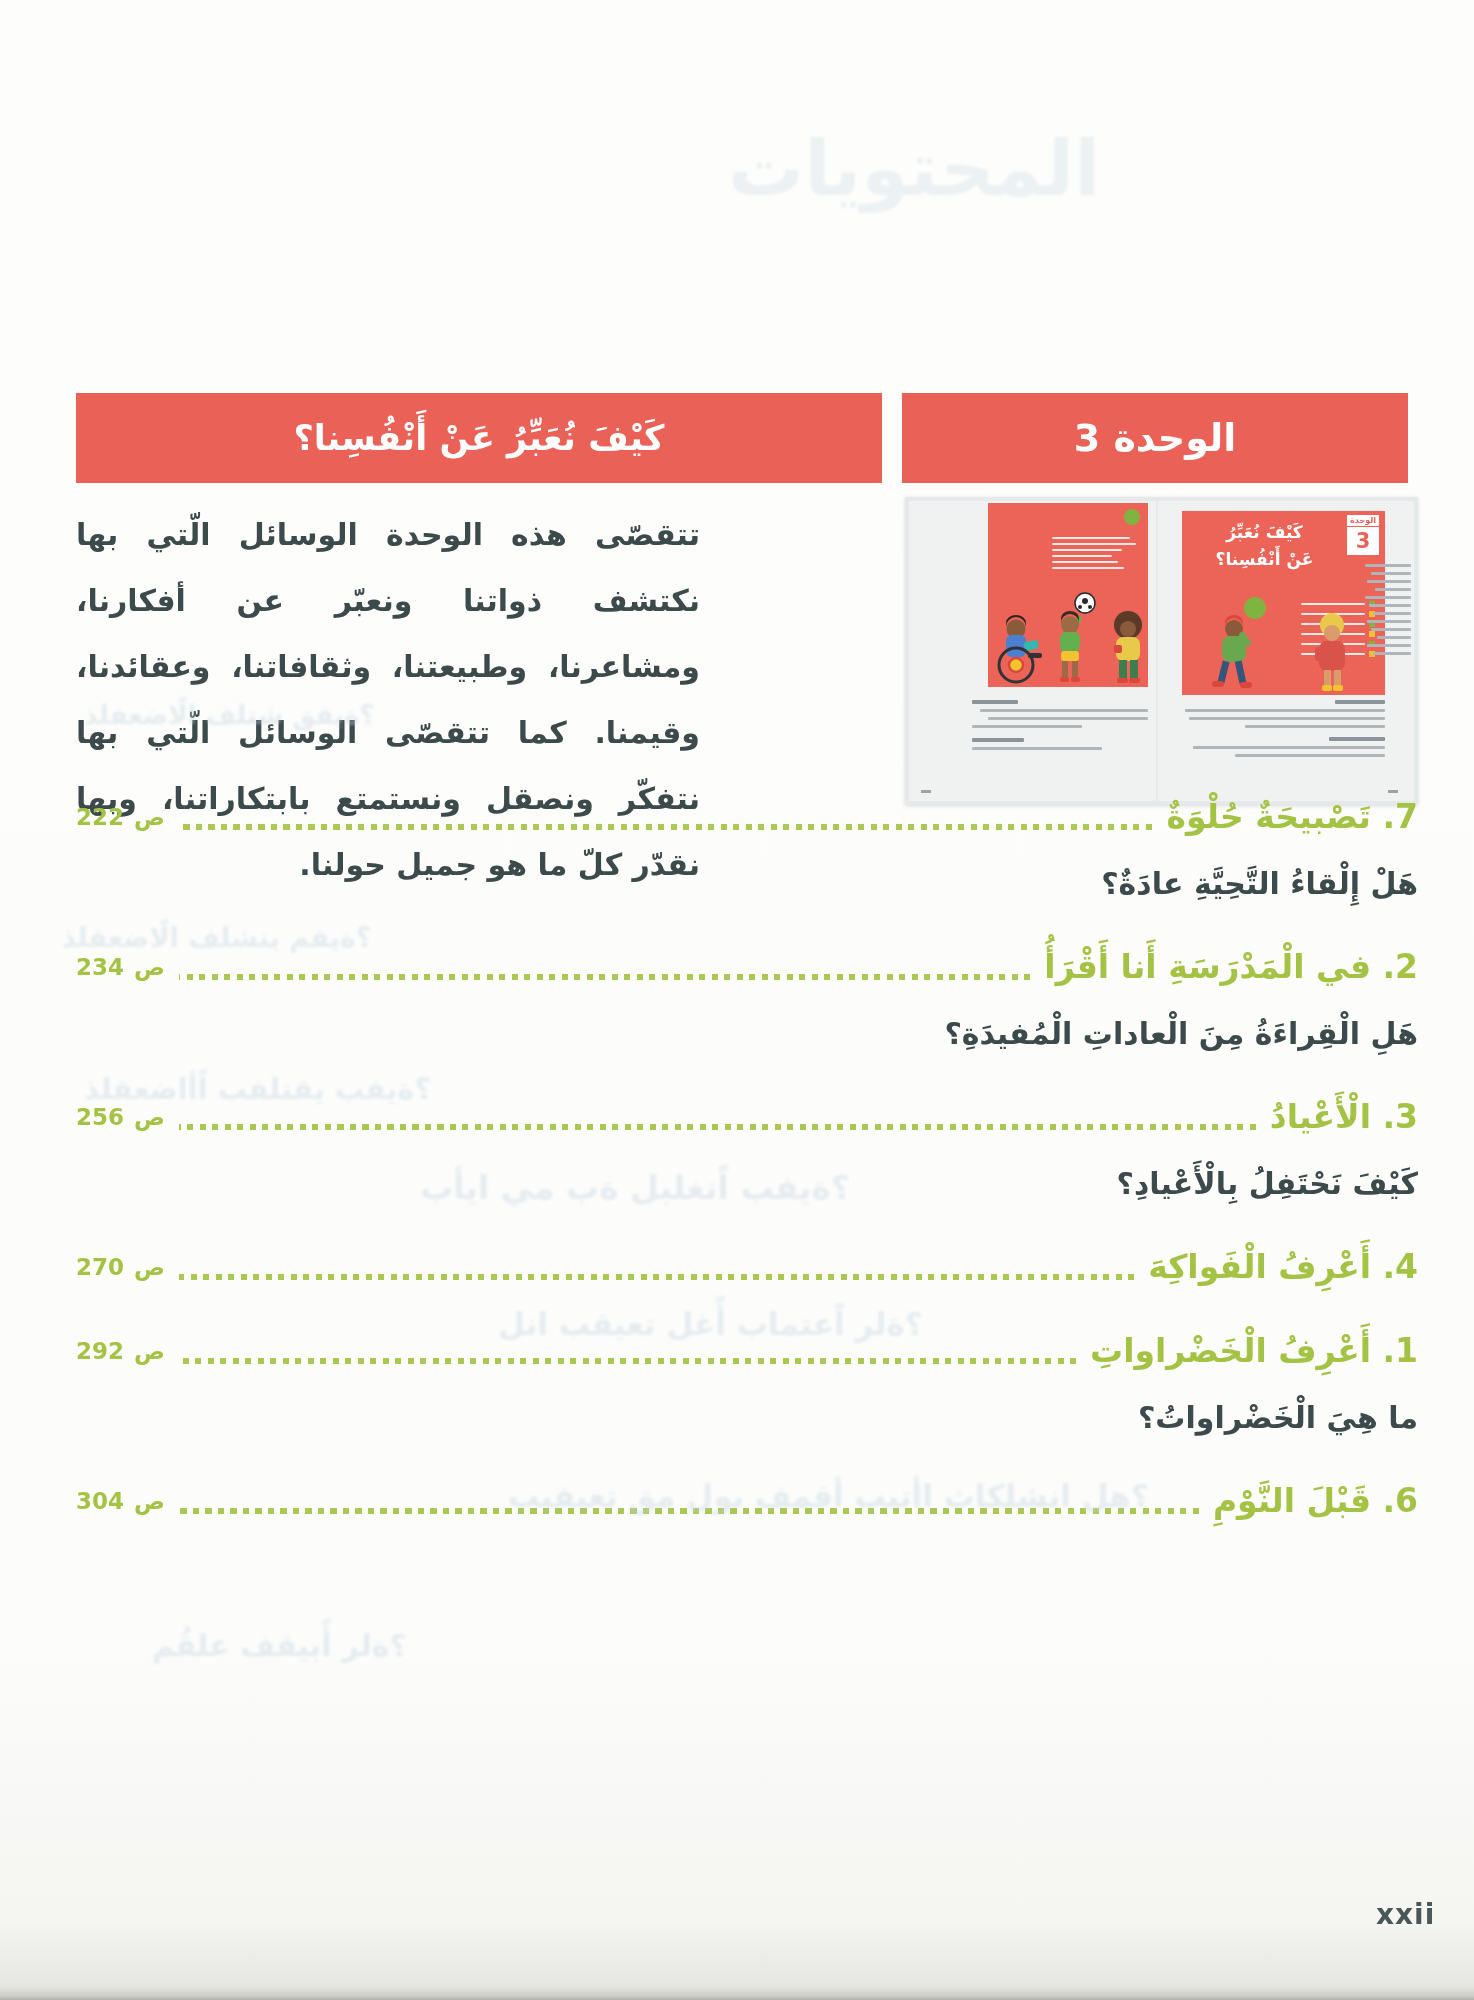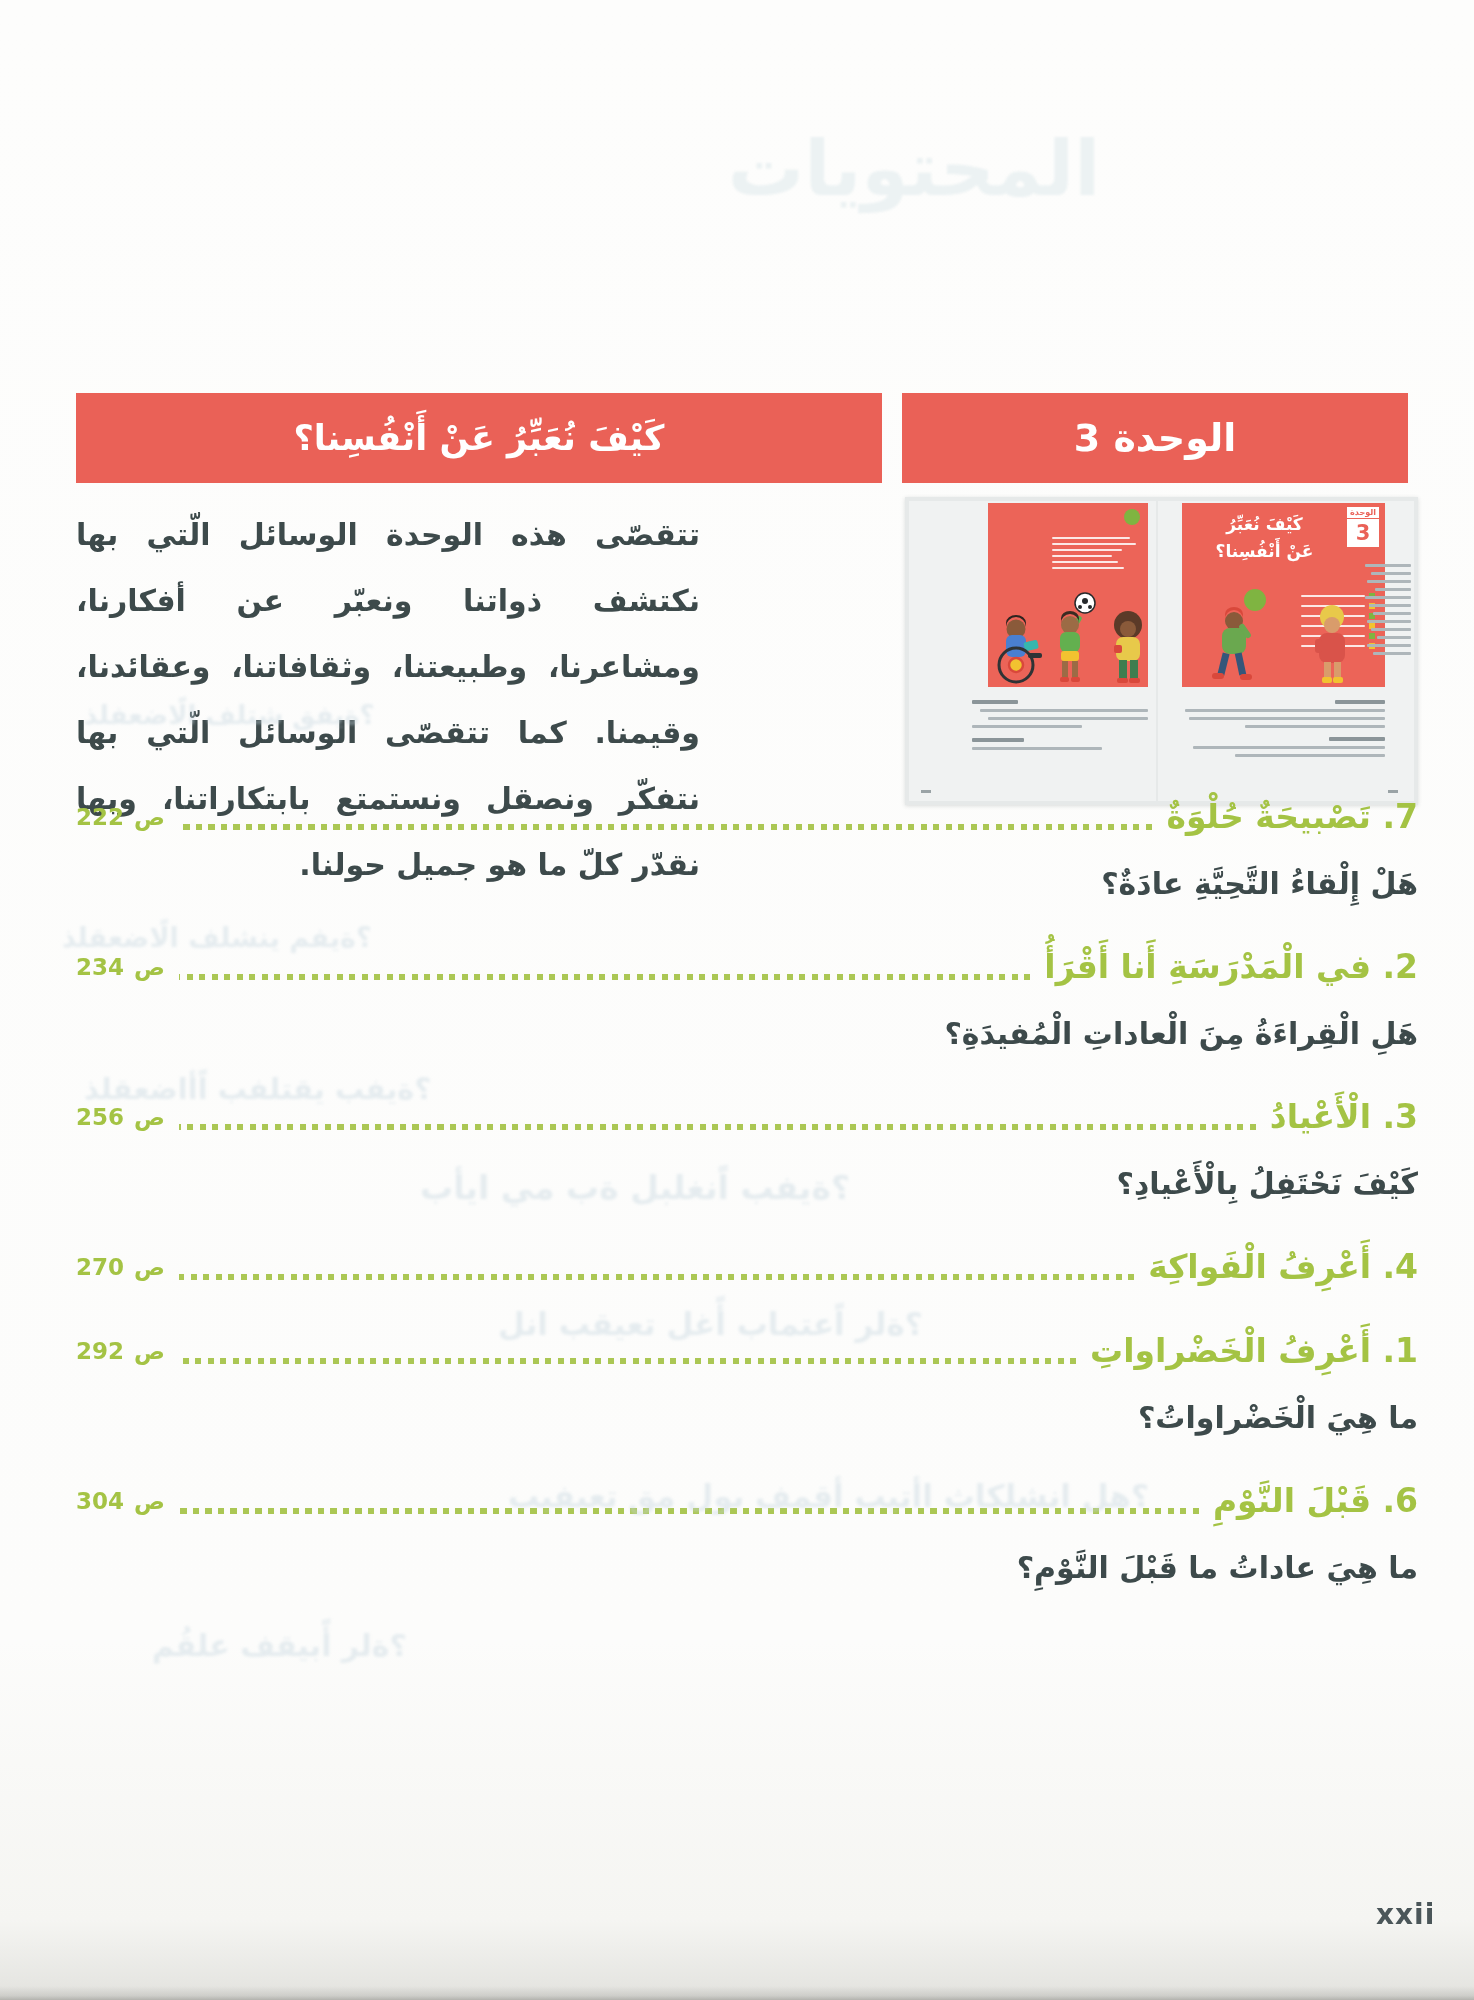--- a/index.html
+++ b/index.html
@@ -42,21 +42,21 @@
   
   .thumb{
     position:absolute;left:905px;top:497px;width:513px;height:308px;
     background:#e6e9e9;box-shadow:0 1px 4px rgba(60,70,70,.18);
   }
   .tpage{position:absolute;top:4px;bottom:4px;background:#f0f2f2;}
   .tpage-left{left:4px;width:247px;}
   .tpage-right{left:253px;width:256px;}
   .mini-panel{position:absolute;background:#ec6458;}
   .mp-left{left:79px;top:2px;width:160px;height:184px;}
-  .mp-right{left:24px;top:2px;width:203px;height:184px;}
+  .mp-right{left:24px;top:10px;width:203px;height:184px;}
   .micro{background:#aeb6ba;height:3px;border-radius:1px;margin:5px 0;}
   .micro.dark{background:#8b9599;height:4px;}
   .micro.white{background:rgba(255,255,255,.85);height:2px;margin:4px 0;}
   .mp-badge{position:absolute;right:6px;top:4px;width:32px;text-align:center;}
   .mp-badge-tab{background:#ffffff;color:#ea6157;font-size:8px;font-weight:bold;padding:1px 0;display:block;}
   .mp-badge-num{background:#ffffff;color:#ea6157;font-size:21px;font-weight:bold;display:block;margin-top:1px;line-height:28px;}
   .mp-title{
     position:absolute;right:46px;left:8px;top:8px;color:#ffffff;font-weight:bold;
     font-size:17px;line-height:27px;text-align:center;direction:rtl;
   }
@@ -292,21 +292,20 @@
       </div>
       <div class="toc-sub">ما هِيَ الْخَضْراواتُ؟</div>
     </div>
 
     <div class="toc-entry">
       <div class="toc-row">
         <span class="toc-title">6. قَبْلَ النَّوْمِ</span>
         <span class="leader"></span>
         <span class="toc-page"><span class="pmark">ص</span><span class="pnum">304</span></span>
       </div>
-      <div class="toc-sub">ما هِيَ عاداتُ ما قَبْلَ النَّوْمِ؟</div>
     </div>
   </div>
 
   <div class="ghost-line" style="left:84px;top:700px;font-size:26px;">؟ةيفق شتلف الًاضعفلذ</div>
   <div class="ghost-line" style="left:62px;top:922px;font-size:27px;">؟ةيفم ينشلف الًاضعقلذ</div>
   <div class="ghost-line" style="left:84px;top:1072px;font-size:29px;">؟ةيفب يقتلفب اًأاضعقلذ</div>
   <div class="ghost-line" style="left:420px;top:1168px;font-size:33px;">؟ةيفب اًنغلبل ةب مي ايأب</div>
   <div class="ghost-line" style="left:498px;top:1306px;font-size:31px;">؟ةلر اًعتماب أًغل تعيقب انل</div>
   <div class="ghost-line" style="left:508px;top:1478px;font-size:31px;">؟هل انشلكاث اأتيب أقمف بول مق تعيفيب</div>
   <div class="ghost-line" style="left:152px;top:1628px;font-size:30px;">؟ةلر أًبيقف علقُم</div>

